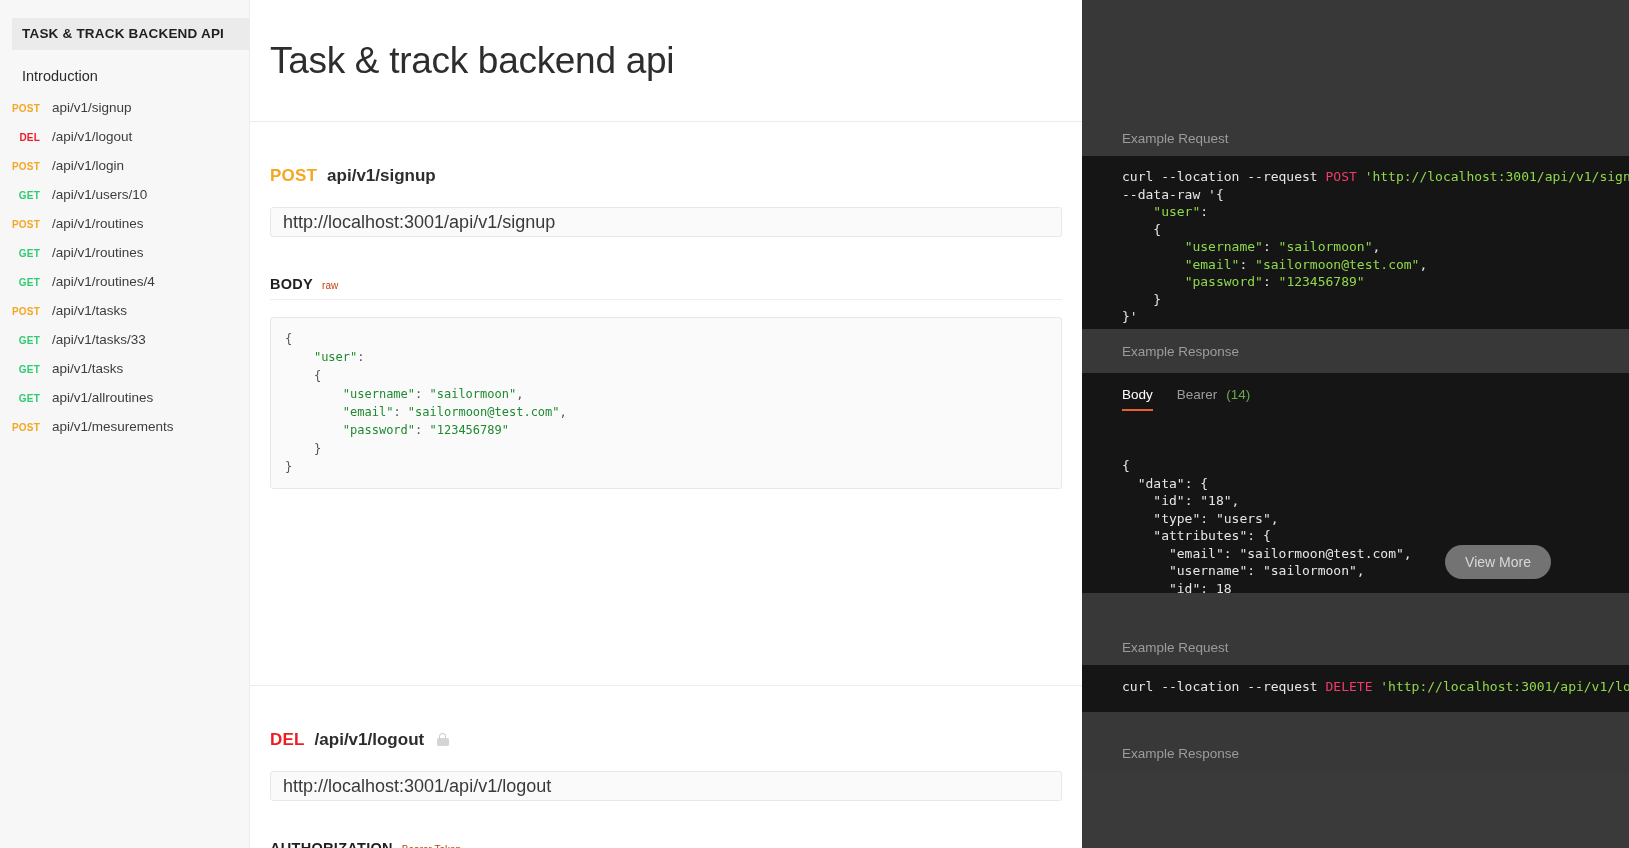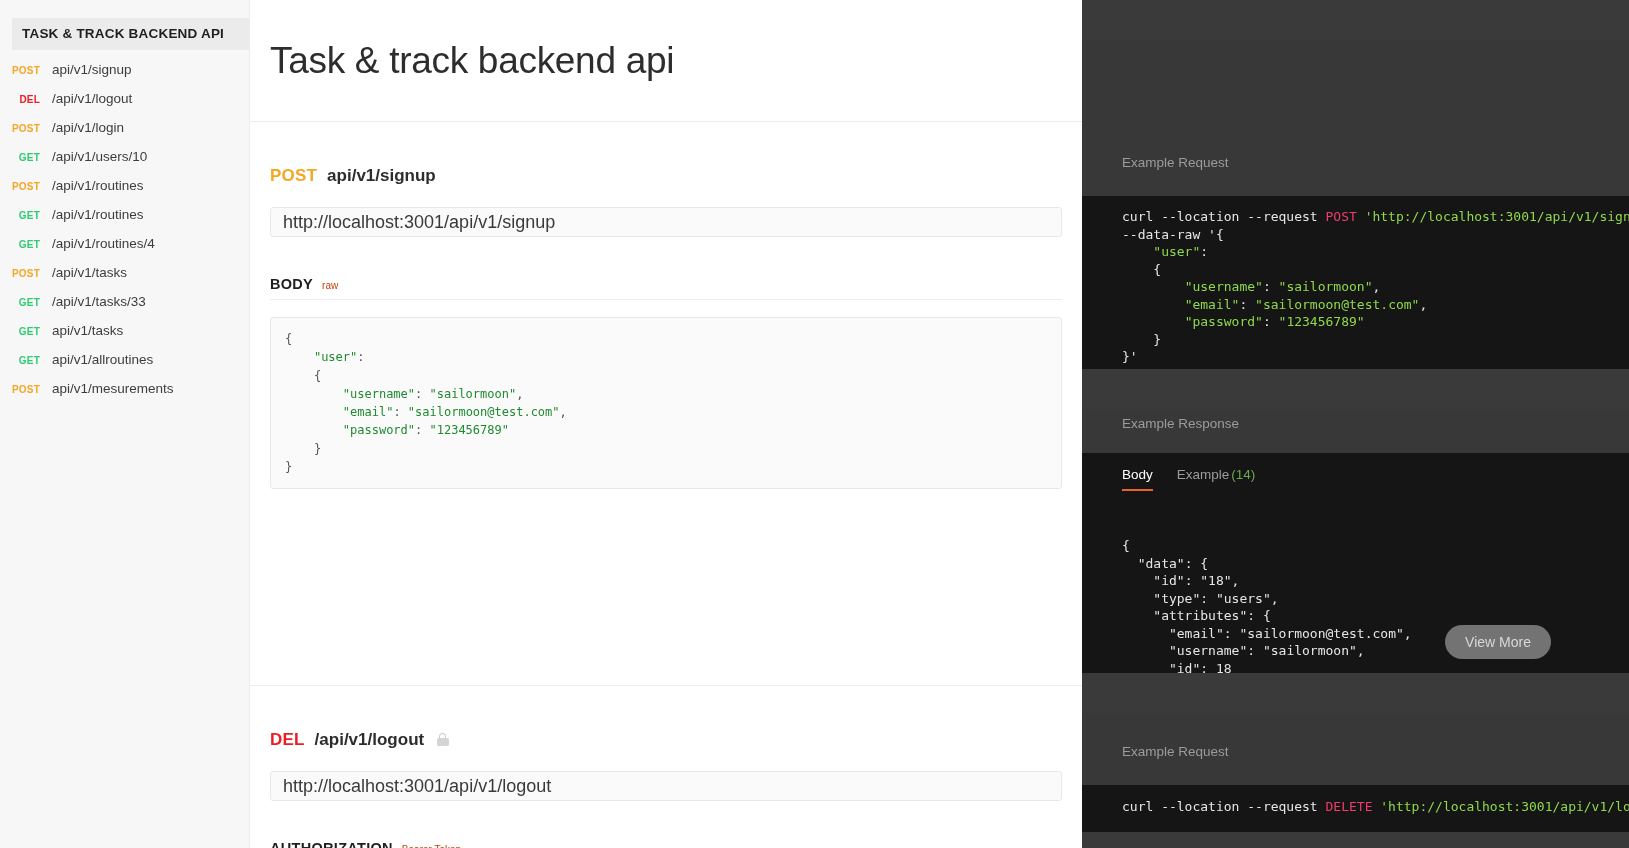--- a/index.html
+++ b/index.html
@@ -198,24 +198,23 @@
   .right {
     flex: 1;
     height: 848px;
     background: #3a3a3a;
     overflow: hidden;
     position: relative;
   }
 
   .rp-band {
     background: #383838;
-    padding: 0 0 16px 40px;
+    padding: 0 0 0 40px;
     display: flex;
     align-items: center;
-    margin-top: 40px;
   }
   .rp-band-label {
     font-size: 13.5px;
     color: #9c9c9c;
   }
 
   .rp-code {
     background: #151515;
     padding: 12px 0 12px 40px;
     font-family: "DejaVu Sans Mono", monospace;
@@ -238,21 +237,21 @@
     font-size: 13.5px;
     color: #9c9c9c;
     padding-bottom: 7px;
     cursor: pointer;
     border-bottom: 2.5px solid transparent;
   }
   .rp-tab.active {
     color: #ffffff;
     border-bottom-color: #e8622c;
   }
-  .rp-tab .count { color: #6aa84f; margin-left: 2px; }
+  .rp-tab .count { color: #6aa84f; margin-left: 9px; }
 
   .rp-resp-body {
     background: #151515;
     position: relative;
     padding: 11px 0 10px 40px;
     font-family: "DejaVu Sans Mono", monospace;
     font-size: 13px;
     line-height: 17.5px;
     color: #e6e6e6;
     white-space: pre;
@@ -273,20 +272,21 @@
     font-family: "Liberation Sans", sans-serif;
   }
 </style>
 </head>
 <body>
 
 <div class="app">
 
   <aside class="sidebar">
     <div class="sidebar-title">TASK &amp; TRACK BACKEND API</div>
+    <div class="sidebar-intro">Introduction</div>
     <nav class="nav-list" id="nav-list">
         <div class="nav-item">
           <span class="nav-method m-post">POST</span>
           <span class="nav-path">api/v1/signup</span>
         </div>
         <div class="nav-item">
           <span class="nav-method m-del">DEL</span>
           <span class="nav-path">/api/v1/logout</span>
         </div>
         <div class="nav-item">
@@ -400,21 +400,21 @@
 
     <div class="rp-band" style="height:44px;">
       <span class="rp-band-label">Example Response</span>
     </div>
 
     <div class="rp-tabs">
       <div class="rp-tab active">
         <span>Body</span>
       </div>
       <div class="rp-tab">
-        <span>Example</span><span class="count">(14)</span>
+        <span>Bearer</span><span class="count">(14)</span>
       </div>
     </div>
 
     <div class="rp-resp-body" style="height:182px;">
       <pre id="resp1" style="margin:0;font:inherit;color:inherit;white-space:pre;">{
   <span class="str">"data"</span>: {
     <span class="str">"id"</span>: <span class="str">"18"</span>,
     <span class="str">"type"</span>: <span class="str">"users"</span>,
     <span class="str">"attributes"</span>: {
       <span class="str">"email"</span>: <span class="str">"sailormoon@test.com"</span>,

